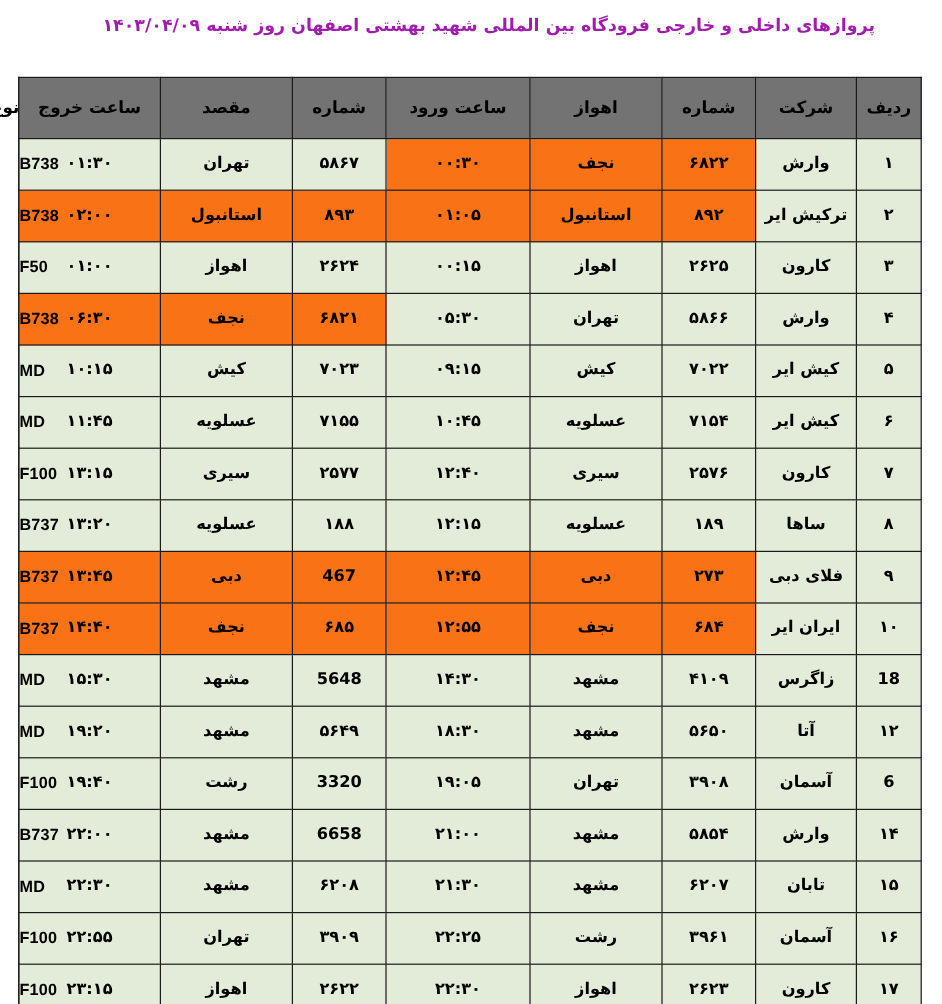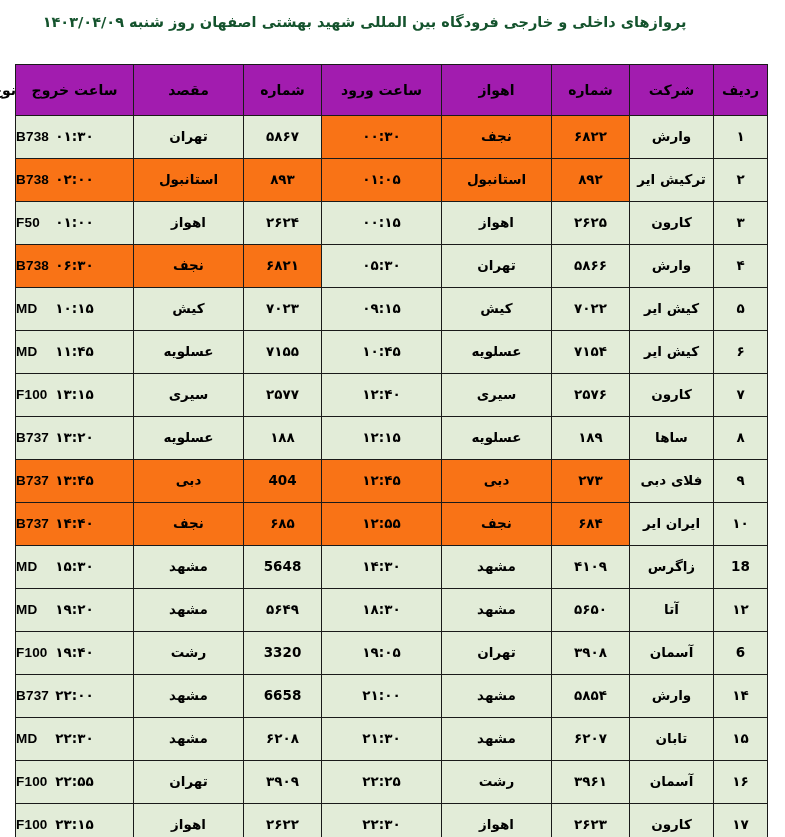--- a/index.html
+++ b/index.html
@@ -21,24 +21,23 @@
     width: 785px;
     height: 837px;
     box-sizing: border-box;
   }
 
   .page-title {
     position: absolute;
     top: 14px;
     left: 0;
     width: 729px;
-    text-align: center;
     font-size: 14.5px;
     font-weight: bold;
-    color: #14532d;
+    color: #a21caf;
     direction: rtl;
     letter-spacing: 0px;
     white-space: nowrap;
   }
 
   .table-wrap {
     position: absolute;
     top: 64px;
     right: 17px;
     width: 752px;
@@ -57,21 +56,21 @@
     text-align: center;
     vertical-align: middle;
     font-size: 13.5px;
     font-weight: bold;
     padding: 0;
     line-height: 1.15;
     color: #000000;
   }
 
   table.flights thead th {
-    background: #a21caf;
+    background: #737373;
     height: 50px;
     font-size: 14px;
     white-space: nowrap;
   }
 
   table.flights tbody td {
     height: 42px;
   }
 
   
@@ -216,21 +215,21 @@
             <td class="green">عسلویه</td>
             <td class="green">۱۳:۲۰</td>
             <td class="green latin">B737</td>
           </tr>
           <tr>
             <td class="green">۹</td>
             <td class="green">فلای دبی</td>
             <td class="orange">۲۷۳</td>
             <td class="orange">دبی</td>
             <td class="orange">۱۲:۴۵</td>
-            <td class="orange">404</td>
+            <td class="orange">467</td>
             <td class="orange">دبی</td>
             <td class="orange">۱۳:۴۵</td>
             <td class="green latin">B737</td>
           </tr>
           <tr>
             <td class="green">۱۰</td>
             <td class="green">ایران ایر</td>
             <td class="orange">۶۸۴</td>
             <td class="orange">نجف</td>
             <td class="orange">۱۲:۵۵</td>

